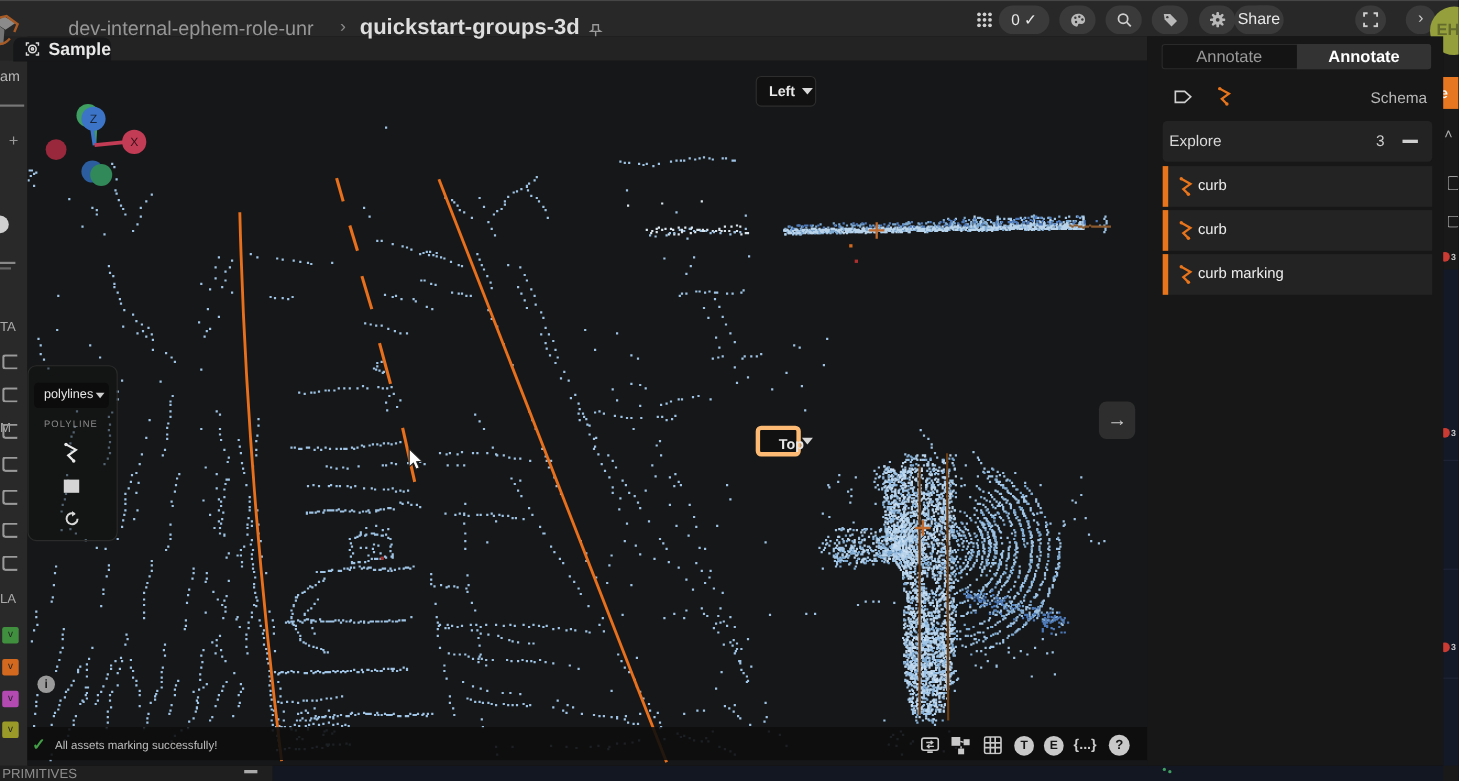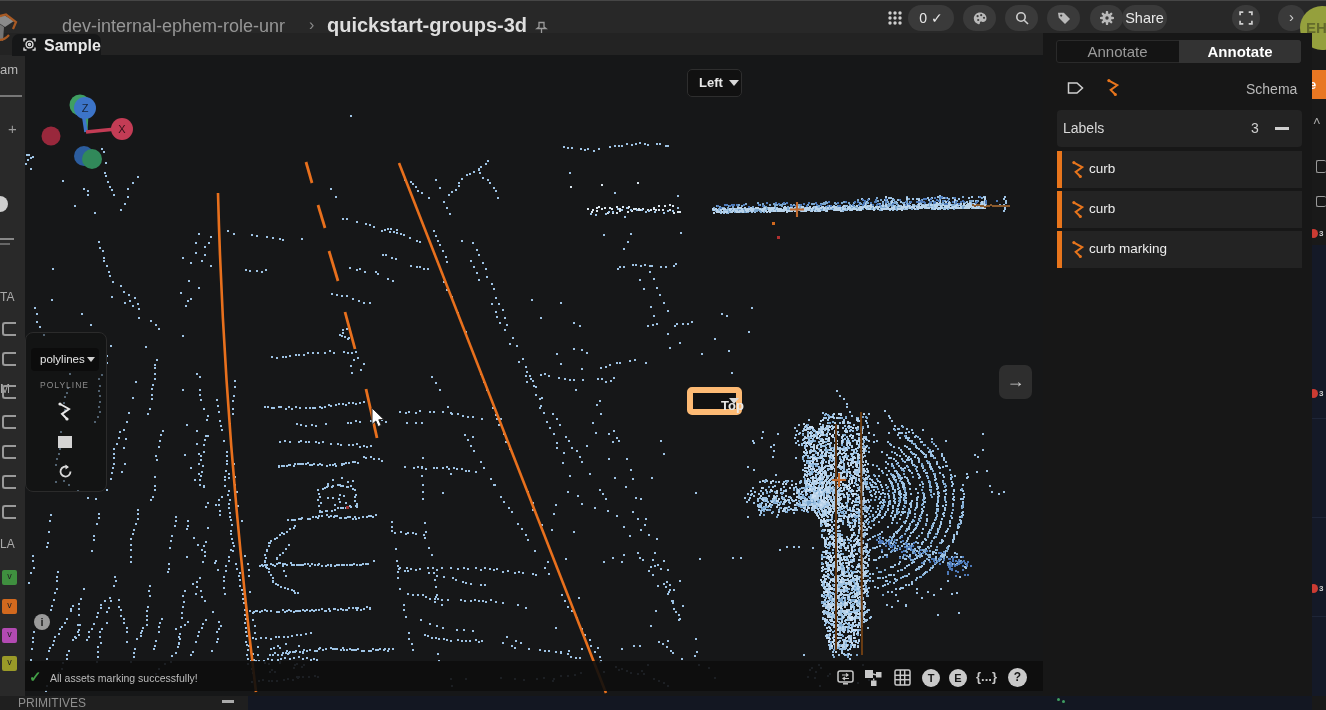--- a/index.html
+++ b/index.html
@@ -22,21 +22,21 @@
 <div class="abs" style="left:2px;top:385px;width:14px;height:14px;border:2px solid #9a9a9a;border-right:none;border-radius:3px 0 0 3px;"></div>
 <div class="abs" style="left:2px;top:415px;width:14px;height:14px;border:2px solid #9a9a9a;border-right:none;border-radius:3px 0 0 3px;"></div>
 <div class="abs" style="left:2px;top:445px;width:14px;height:14px;border:2px solid #9a9a9a;border-right:none;border-radius:3px 0 0 3px;"></div>
 <div class="abs" style="left:2px;top:475px;width:14px;height:14px;border:2px solid #9a9a9a;border-right:none;border-radius:3px 0 0 3px;"></div>
 <div class="abs" style="left:2px;top:505px;width:14px;height:14px;border:2px solid #9a9a9a;border-right:none;border-radius:3px 0 0 3px;"></div>
 <div class="abs" style="left:2px;top:570px;width:15px;height:15px;background:#3f8f3f;border-radius:2px;color:#222;font-size:9px;text-align:center;line-height:13px;">v</div>
 <div class="abs" style="left:2px;top:599px;width:15px;height:15px;background:#d2691e;border-radius:2px;color:#222;font-size:9px;text-align:center;line-height:13px;">v</div>
 <div class="abs" style="left:2px;top:628px;width:15px;height:15px;background:#b24ab2;border-radius:2px;color:#222;font-size:9px;text-align:center;line-height:13px;">v</div>
 <div class="abs" style="left:2px;top:656px;width:15px;height:15px;background:#9a9a28;border-radius:2px;color:#222;font-size:9px;text-align:center;line-height:13px;">v</div>
 
-<div class="abs" style="left:0;top:696px;width:248px;height:14px;background:#1f1f1f;color:#8f8f8f;font-size:12px;line-height:14px;padding-left:18px;">PRIMITIVES</div>
+<div class="abs" style="left:0;top:696px;width:248px;height:14px;background:#1f1f1f;color:#8f8f8f;font-size:12px;line-height:14px;padding-left:2px;">PRIMITIVES</div>
 <div class="abs" style="left:222px;top:700px;width:12px;height:3px;background:#aaa;"></div>
 <div class="abs" style="left:248px;top:696px;width:1078px;height:14px;background:#131722;"></div>
 
 <div class="abs" style="left:1312px;top:0;width:14px;height:710px;background:#191919;"></div>
 <div class="abs" style="left:1312px;top:245px;width:14px;height:451px;background:#141927;"></div>
 <div class="abs" style="left:1312px;top:418px;width:14px;height:1px;background:#1e2537;"></div>
 <div class="abs" style="left:1312px;top:517px;width:14px;height:1px;background:#1e2537;"></div>
 <div class="abs" style="left:1312px;top:616px;width:14px;height:1px;background:#1e2537;"></div>
 <div class="abs" style="left:1305px;top:70px;width:21px;height:29px;background:#e87722;color:#fff;font-size:13px;font-weight:bold;line-height:29px;padding-left:4px;">e</div>
 <div class="abs" style="left:1313px;top:114px;color:#aaa;font-size:13px;">˄</div>
@@ -182,21 +182,21 @@
       <g stroke="#dcdcdc" stroke-width="1.4" fill="none">
         <path d="M1,3.5 L1,1 L3.5,1 M9.5,1 L12,1 L12,3.5 M12,9.5 L12,12 L9.5,12 M3.5,12 L1,12 L1,9.5"></path>
         <circle cx="6.5" cy="6.5" r="3.4"></circle>
         <circle cx="6.5" cy="6.5" r="1"></circle>
       </g>
     </svg>
 <div class="abs" style="left:44px;top:37px;color:#e8e8e8;font-size:16px;font-weight:bold;">Sample</div>
 
 <div class="abs" style="left:687px;top:69px;width:55px;height:28px;background:#111111;border:1px solid #2e2e2e;border-radius:5px;color:#e8e8e8;font-size:13px;font-weight:bold;line-height:26px;padding-left:11px;">Left</div>
 <div class="abs" style="left:729px;top:80px;width:0;height:0;border-left:5px solid transparent;border-right:5px solid transparent;border-top:6px solid #d9d9d9;"></div>
-<div class="abs" style="left:687px;top:387px;width:55px;height:28px;background:#111111;border:6px solid #fdba74;border-radius:5px;color:#e8e8e8;font-size:13px;font-weight:bold;line-height:26px;padding-left:28px;">Top</div>
+<div class="abs" style="left:687px;top:387px;width:41px;height:28px;background:#111111;border:4px solid #fdba74;border-radius:5px;color:#e8e8e8;font-size:13px;font-weight:bold;line-height:26px;padding-left:17px;">Top</div>
 <div class="abs" style="left:729px;top:398px;width:0;height:0;border-left:5px solid transparent;border-right:5px solid transparent;border-top:6px solid #d9d9d9;"></div>
 
 <div class="abs" style="left:999px;top:365px;width:33px;height:34px;background:#2e2e2e;border-radius:7px;color:#c9c9c9;font-size:18px;font-weight:bold;text-align:center;line-height:32px;">→</div>
 
 <div class="abs" style="left:25px;top:332px;width:82px;height:160px;background:rgba(18,18,18,0.55);border:1px solid #2b2b2b;border-radius:8px;"></div>
 <div class="abs" style="left:31px;top:348px;width:68px;height:23px;background:#0c0c0c;border-radius:4px;color:#e8e8e8;font-size:11.5px;line-height:23px;padding-left:9px;">polylines</div>
 <div class="abs" style="left:87px;top:357px;width:0;height:0;border-left:4px solid transparent;border-right:4px solid transparent;border-top:5px solid #cfcfcf;"></div>
 <div class="abs" style="left:40px;top:380px;color:#8c8c8c;font-size:8.5px;letter-spacing:1px;">POLYLINE</div>
 <svg class="abs" style="left:58px;top:402px" width="14" height="20" viewBox="0 0 14 20">
       <path d="M2,2 L11,7 L4,12 L9,17" stroke="#e8e8e8" stroke-width="2" fill="none"></path>
@@ -252,21 +252,21 @@
       <path d="M1.5,3 L10,3 L15.5,8 L10,13 L1.5,13 Z" fill="none" stroke="#cfcfcf" stroke-width="1.5"></path>
     </svg>
 <div class="abs" style="left:1107px;top:78px;"><svg width="13" height="20" viewBox="0 0 14 20">
         <path d="M2,2 L11,7 L4,12 L9,17" stroke="#e8751c" stroke-width="2.2" fill="none"></path>
         <circle cx="2" cy="2" r="1.7" fill="#e8751c"></circle>
         <circle cx="9" cy="17" r="1.7" fill="#e8751c"></circle>
       </svg></div>
 <div class="abs" style="left:1246px;top:81px;color:#b9b9b9;font-size:14px;">Schema</div>
 
 <div class="abs" style="left:1057px;top:110px;width:245px;height:37px;background:#232323;border-radius:4px;"></div>
-<div class="abs" style="left:1063px;top:120px;color:#d9d9d9;font-size:14px;">Labels</div>
+<div class="abs" style="left:1063px;top:120px;color:#d9d9d9;font-size:14px;">Explore</div>
 <div class="abs" style="left:1251px;top:120px;color:#cfcfcf;font-size:14px;">3</div>
 <div class="abs" style="left:1275px;top:127px;width:14px;height:2.5px;background:#cfcfcf;"></div>
 <div class="abs" style="left:1057px;top:151px;width:245px;height:37px;background:#232323;"></div>
 <div class="abs" style="left:1057px;top:151px;width:5px;height:37px;background:#e8751c;"></div>
 <div class="abs" style="left:1072px;top:160px;"><svg width="13" height="20" viewBox="0 0 14 20">
         <path d="M2,2 L11,7 L4,12 L9,17" stroke="#e8751c" stroke-width="2.2" fill="none"></path>
         <circle cx="2" cy="2" r="1.7" fill="#e8751c"></circle>
         <circle cx="9" cy="17" r="1.7" fill="#e8751c"></circle>
       </svg></div>
 <div class="abs" style="left:1089px;top:161px;color:#ededed;font-size:13.5px;">curb</div>

